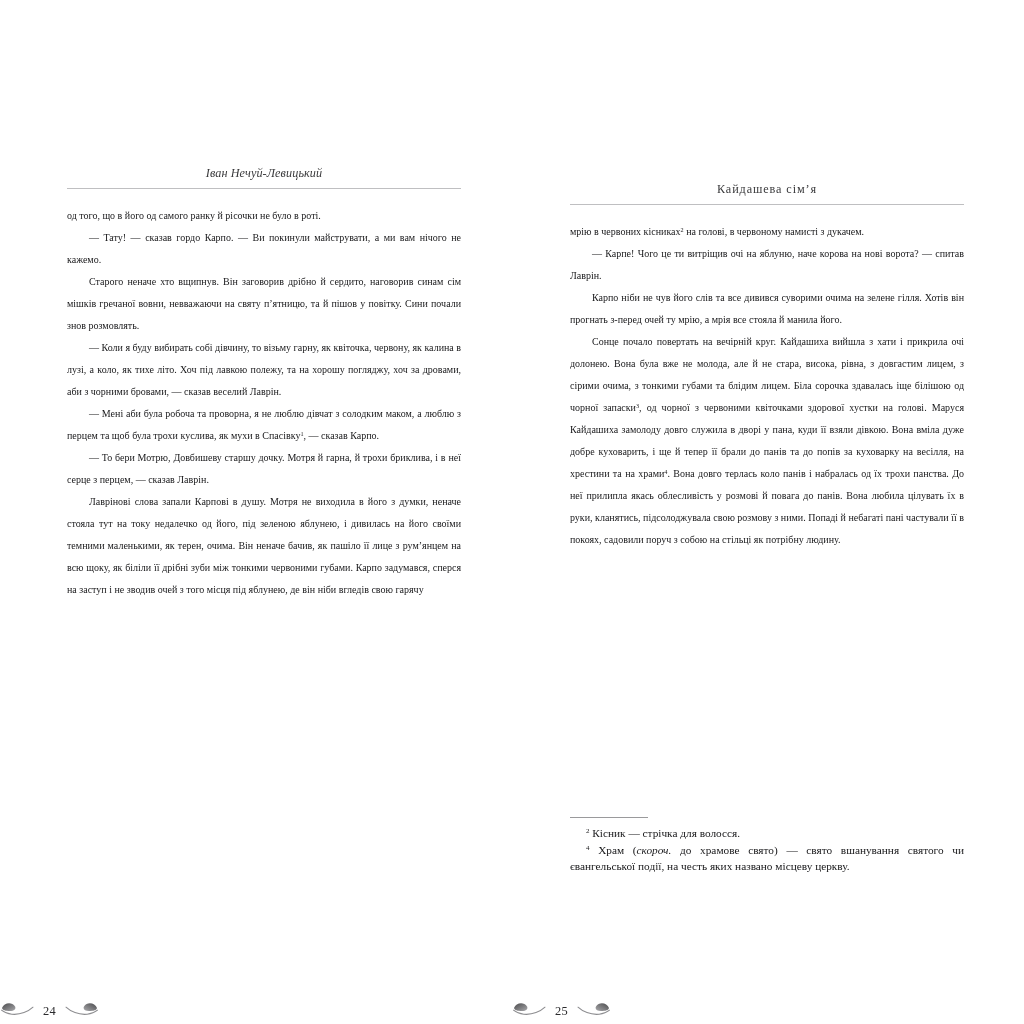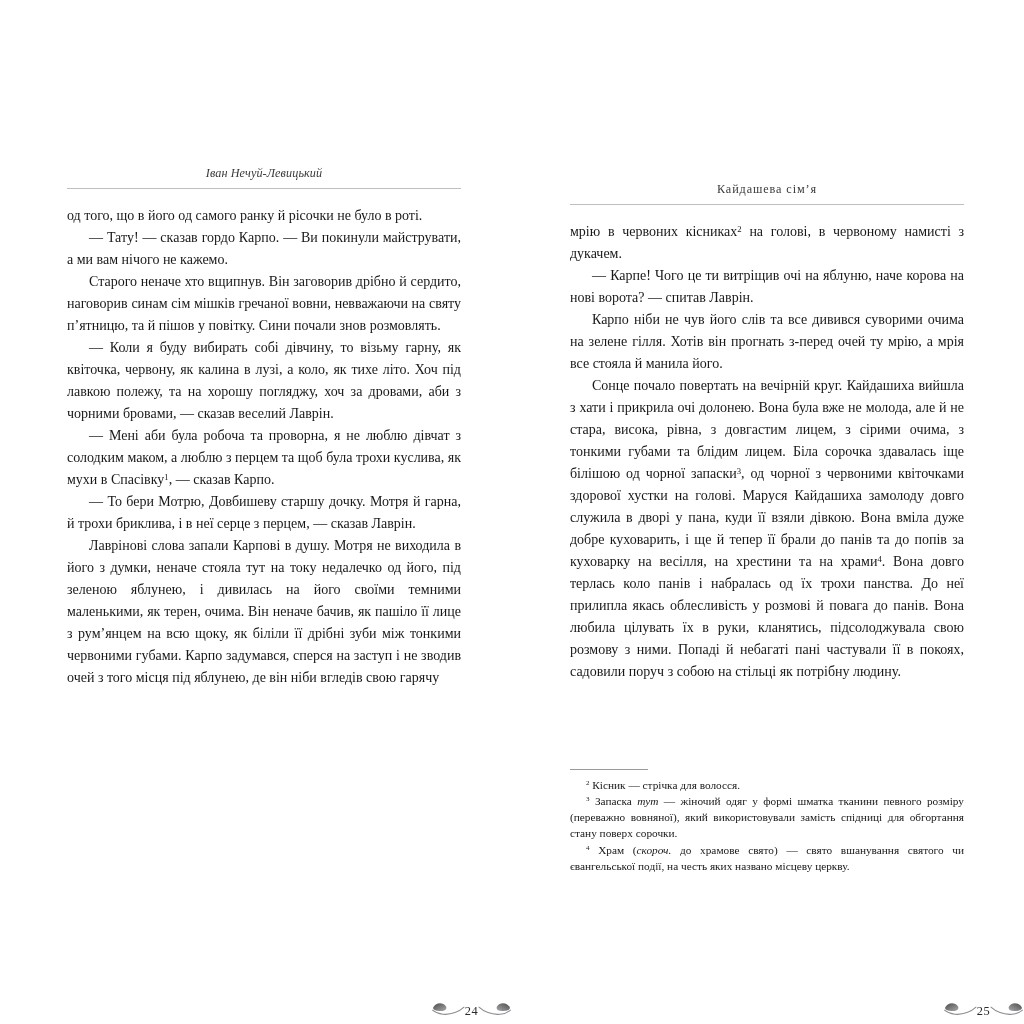--- a/index.html
+++ b/index.html
@@ -63,21 +63,21 @@
   }
   .head-rule {
     height: 1px;
     background: #bfbfc1;
     margin-top: 1px;
     margin-bottom: 16px;
   }
 
   
   .body-text {
-    font-size: 14px;
+    font-size: 10px;
     line-height: 22.0px;
     text-align: justify;
     text-justify: inter-word;
     hyphens: manual;
     font-family: Liberation Serif, serif;
   }
   .body-text p {
     margin: 0;
     text-indent: 22px;
   }
@@ -115,21 +115,22 @@
 
   
   .folio {
     position: absolute;
     bottom: 0;
     left: 0;
     width: 100%;
     height: 26px;
     display: flex;
     align-items: center;
-    justify-content: flex-end;
+    justify-content: flex-start;
+    gap: 9px;
   }
   .page-left .folio  { left: 0; width: 512px; }
   .page-right .folio { left: 0; width: 512px; margin-top: 24px; }
   .folio-num {
     font-size: 12.4px;
     color: #2a2a2c;
     letter-spacing: 0.4px;
   }
   .ornament { display: block; }
   .ornament.flip { transform: scaleX(-1); }
@@ -196,21 +197,20 @@
       <div class="body-text">
         <p class="noindent"><span>мрію в червоних кісниках</span><sup>2</sup><span> на голові, в червоному намисті з дукачем.</span></p>
         <p>— Карпе! Чого це ти витріщив очі на яблуню, наче корова на нові ворота? — спитав Лаврін.</p>
         <p>Карпо ніби не чув його слів та все дивився суворими очима на зелене гілля. Хотів він прогнать з-перед очей ту мрію, а мрія все стояла й манила його.</p>
         <p><span>Сонце почало повертать на вечірній круг. Кайдашиха вийшла з хати і прикрила очі долонею. Вона була вже не молода, але й не стара, висока, рівна, з довгастим лицем, з сірими очима, з тонкими губами та блідим лицем. Біла сорочка здавалась іще білішою од чорної запаски</span><sup>3</sup><span>, од чорної з червоними квіточками здорової хустки на голові. Маруся Кайдашиха замолоду довго служила в дворі у пана, куди її взяли дівкою. Вона вміла дуже добре куховарить, і ще й тепер її брали до панів та до попів за куховарку на весілля, на хрестини та на храми</span><sup>4</sup><span>. Вона довго терлась коло панів і набралась од їх трохи панства. До неї прилипла якась облесливість у розмові й повага до панів. Вона любила цілувать їх в руки, кланятись, підсолоджувала свою розмову з ними. Попаді й небагаті пані частували її в покоях, садовили поруч з собою на стільці як потрібну людину.</span></p>
       </div>
 
       <div class="footnotes">
         <div class="fn-rule"></div>
         <p><sup>2</sup><span> Кісник — стрічка для волосся.</span></p>
-        <p><sup>3</sup><span> Запаска </span><i>тут</i><span> — жіночий одяг у формі шматка тканини певного розміру (переважно вовняної), який використовували замість спідниці для обгортання стану поверх сорочки.</span></p>
         <p><sup>4</sup><span> Храм (</span><i>скороч.</i><span> до храмове свято) — свято вшанування святого чи євангельської події, на честь яких названо місцеву церкву.</span></p>
       </div>
 
     </div>
 
     <div class="folio">
       <span class="ornament">
         <svg width="34" height="17" viewBox="0 0 34 17" aria-hidden="true">
           <defs>
             <linearGradient id="gR1" x1="0" y1="0" x2="1" y2="1">

